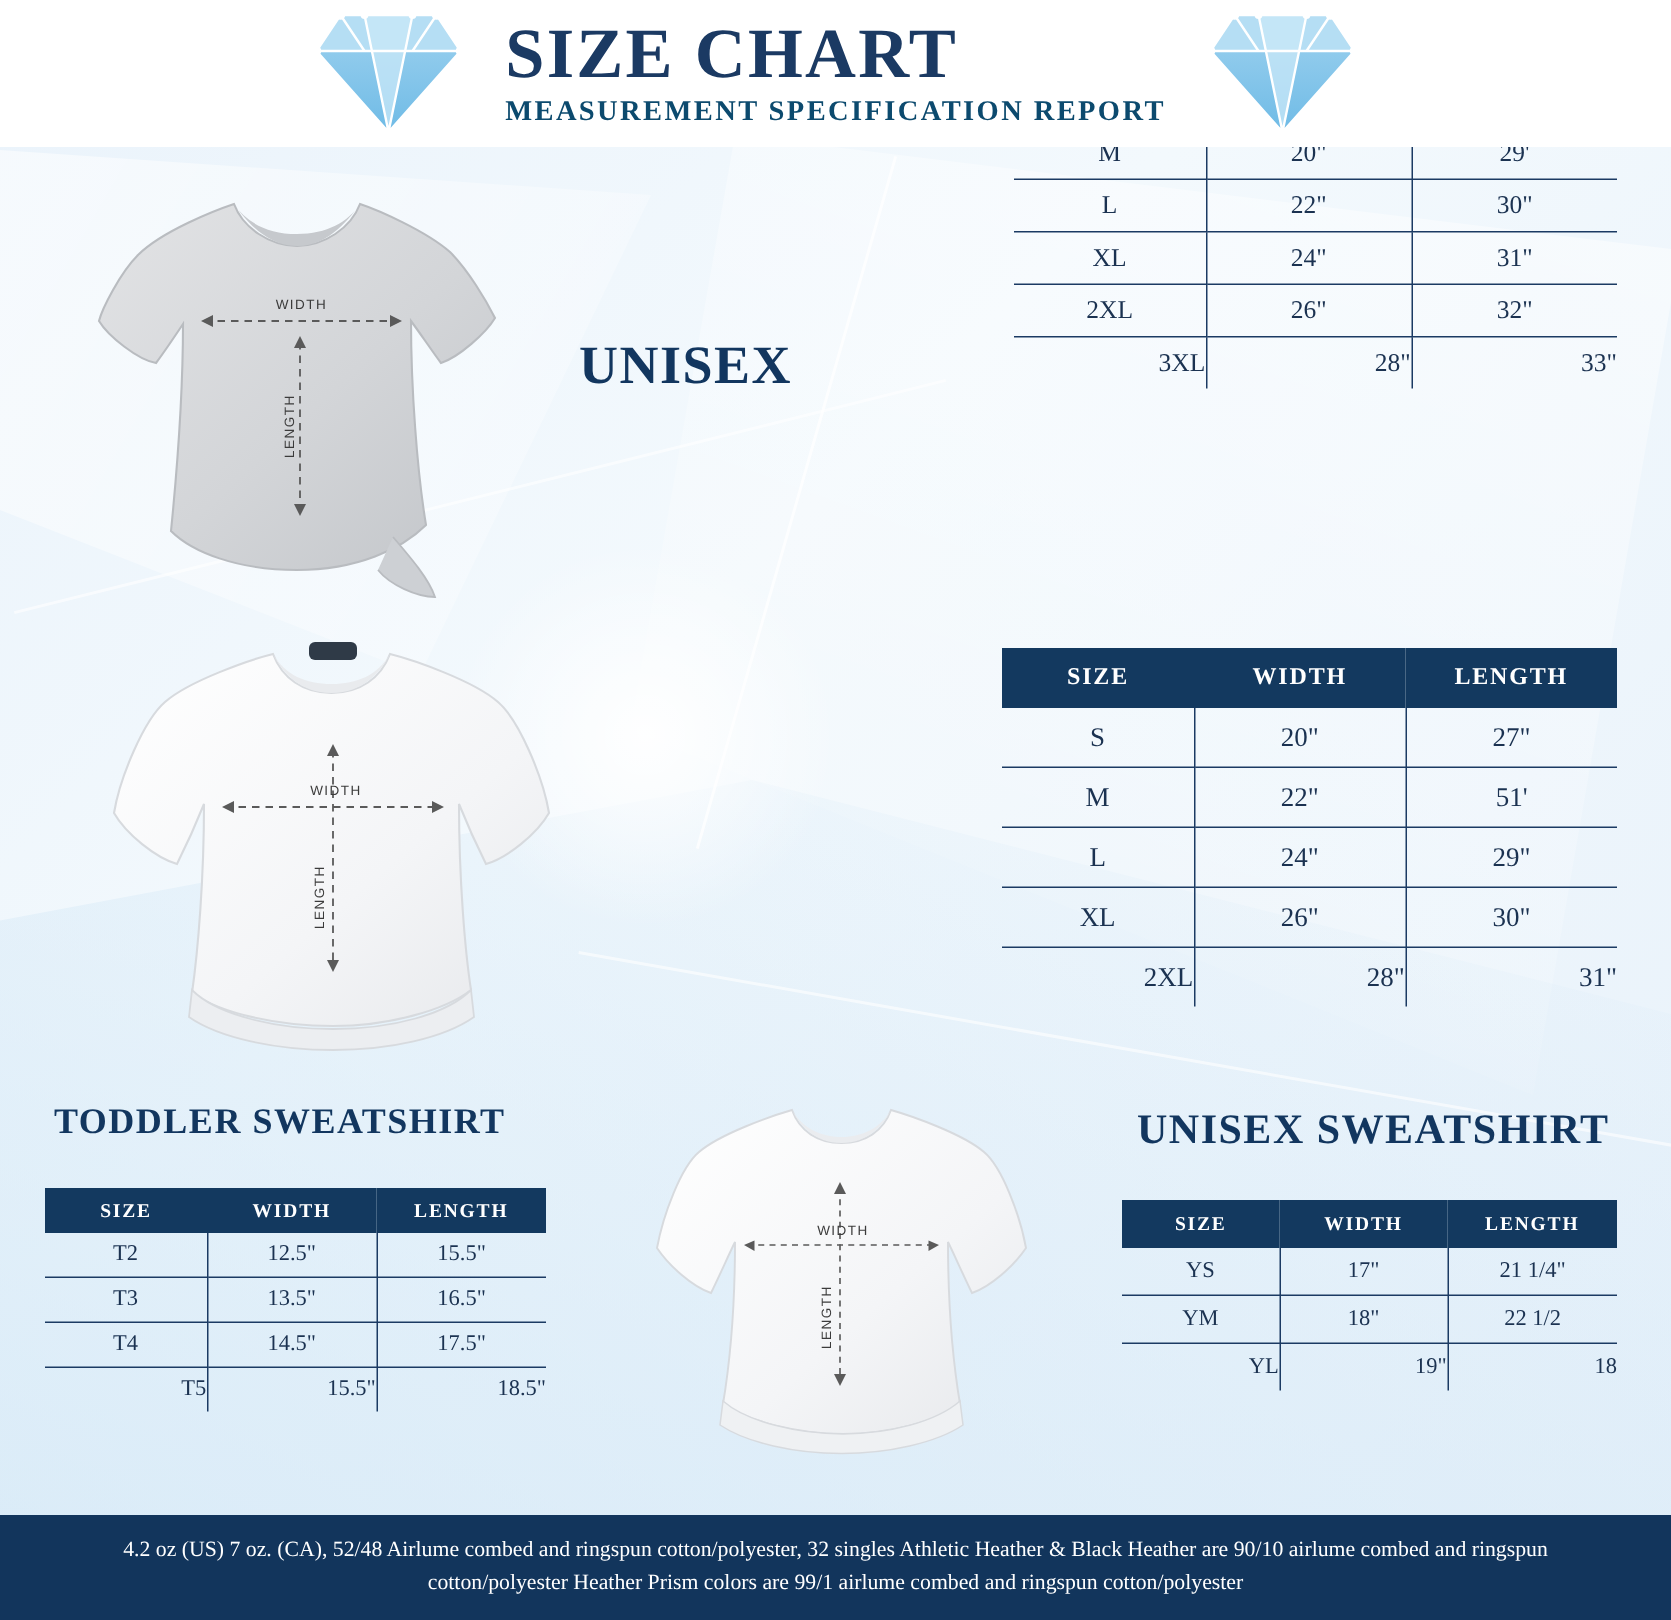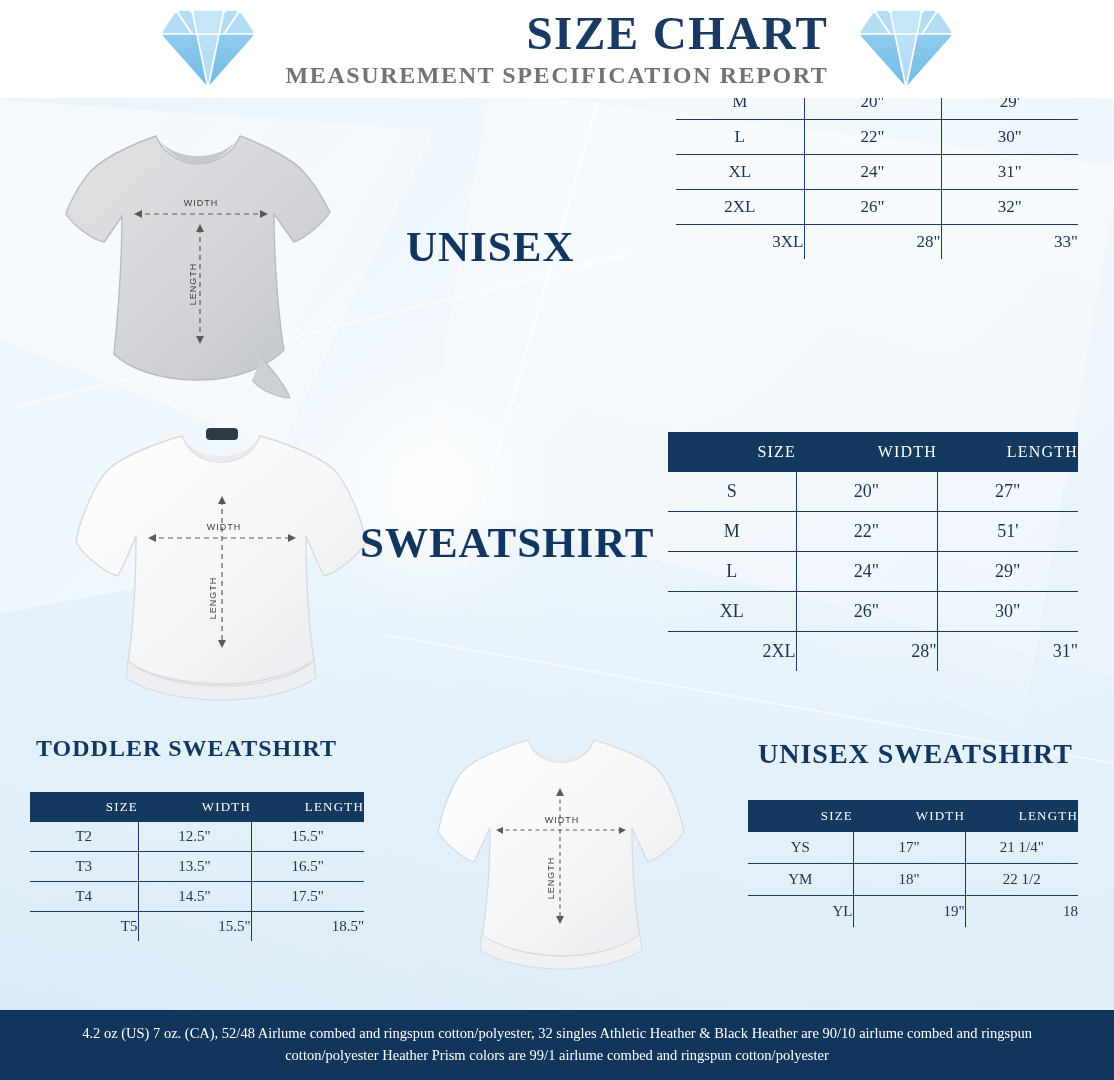--- a/index.html
+++ b/index.html
@@ -38,68 +38,68 @@
 
   
   .header {
     position: relative; z-index: 5;
     height: 98px; background: #ffffff;
     display: flex; align-items: center; justify-content: center;
     gap: 26px;
   }
   .diamond { width: 104px; height: 90px; position: relative; flex: none; }
   .diamond svg { display: block; }
-  .header-text { text-align: right; }
+  .header-text { text-align: left; }
   .title {
     font-family: "Liberation Serif", serif;
     font-weight: bold;
     font-size: 47px;
     letter-spacing: 1.5px;
     color: #1b3a63;
     line-height: 1.05;
   }
   .subtitle {
     font-family: "Liberation Serif", serif;
     font-weight: bold;
-    font-size: 24px;
+    font-size: 19px;
     letter-spacing: 1.6px;
-    color: #737373;
+    color: #0c4a6e;
     margin-top: 3px;
   }
 
   
   .section-heading {
     font-family: "Liberation Serif", serif;
     font-weight: bold;
     color: #12365f;
     letter-spacing: 1px;
   }
 
   table.size-table {
     border-collapse: collapse;
     background: transparent;
   }
   table.size-table thead th {
     background: #13395f;
     color: #ffffff;
     font-family: "Liberation Serif", serif;
-    font-weight: normal;
+    font-weight: bold;
     letter-spacing: 1.2px;
-    text-align: right;
+    text-align: center;
   }
   table.size-table tbody td {
     text-align: center;
     color: #1b3251;
     font-family: "Liberation Serif", serif;
     border-bottom: 1px solid #1b3a63;
     border-right: 1px solid #1b3a63;
   }
   table.size-table tbody td:last-child { border-right: none; }
   table.size-table tbody tr:last-child td { border-bottom: none; text-align: right; }
-  .unisex-title { position: absolute; left: 406px; top: 222px; font-size: 43px; }
+  .unisex-title { position: absolute; left: 386px; top: 222px; font-size: 36px; }
   .unisex-table { position: absolute; left: 676px; top: 15px; width: 402px; }
   .unisex-table thead th { font-size: 15px; padding: 9px 0; }
   .unisex-table tbody td { font-size: 17px; padding: 7px 0; }
   .unisex-table col.c1 { width: 128px; }
   .unisex-table col.c2 { width: 137px; }
   .unisex-table col.c3 { width: 137px; }
 
   
   .sweat-title { position: absolute; left: 360px; top: 518px; font-size: 43px; }
   .sweat-table { position: absolute; left: 668px; top: 432px; width: 410px; }
@@ -341,21 +341,20 @@
         <polygon points="78,128 86,124 86,132"></polygon>
         <polygon points="226,128 218,124 218,132"></polygon>
         <polygon points="152,86 148,94 156,94"></polygon>
         <polygon points="152,238 148,230 156,230"></polygon>
       </g>
       <text class="meas-label" x="154" y="120" text-anchor="middle">WIDTH</text>
       <text class="meas-label" x="146" y="188" text-anchor="middle" transform="rotate(-90 146 188)">LENGTH</text>
     </svg>
   </div>
 
-  <div class="sweat-title section-heading">SWEATSHIRT</div>
 
   <table class="size-table sweat-table">
     <colgroup>
         <col class="c1">
         <col class="c2">
         <col class="c3">
       </colgroup>
     <thead>
       <tr>
         <th>SIZE</th>

